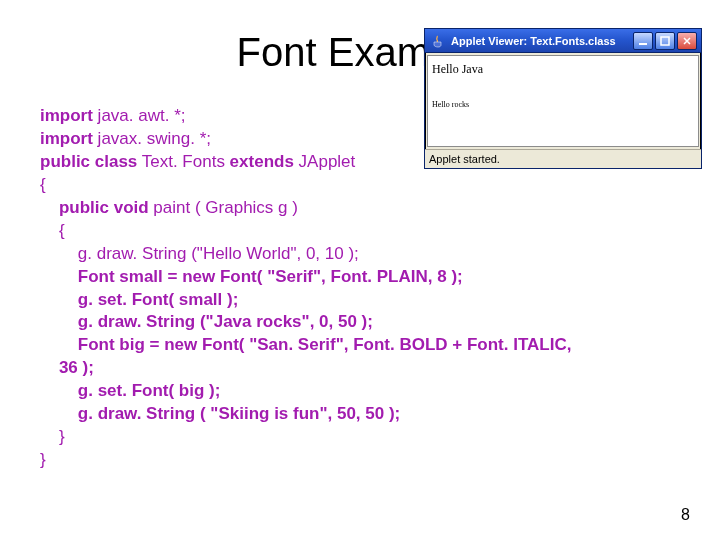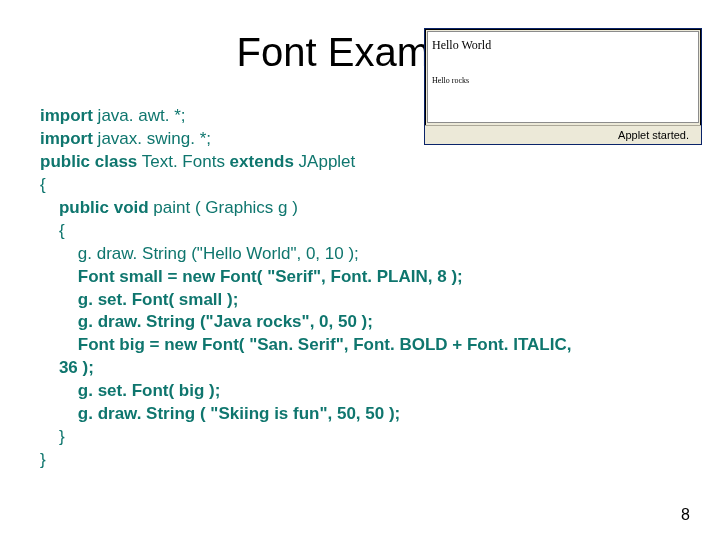--- a/index.html
+++ b/index.html
@@ -23,21 +23,21 @@
     font-family: Arial, sans-serif;
     text-align: center;
     margin-top: 10px;
     margin-bottom: 30px;
     color: #000;
   }
   .code {
     font-family: Arial, sans-serif;
     font-size: 17px;
     line-height: 1.35;
-    color: #0f766e;
+    color: #a21caf;
     white-space: pre-wrap;
   }
   .code b { font-weight: bold; }
   .page-num {
     position: absolute;
     right: 30px;
     bottom: 16px;
     font-size: 16px;
     font-family: Arial, sans-serif;
   }
@@ -117,37 +117,62 @@
     font-family: Arial, sans-serif;
     font-size: 34px;
     font-weight: bold;
     font-style: italic;
     white-space: nowrap;
   }
   .statusbar {
     border-top: 1px solid #aca899;
     background: #ece9d8;
     font-size: 11px;
-    padding: 3px 12px;
+    padding: 3px 4px;
     color: #000;
-    text-align: right;
   }
 </style>
 </head>
 <body>
 
 <div class="slide">
 
   <div class="title">Font Example</div>
 
   <div class="code" id="code-block"><div><b>import</b><span> java. awt. *;</span></div><div><b>import</b><span> javax. swing. *;</span></div><div><b>public class</b><span> Text. Fonts </span><b>extends</b><span> JApplet</span></div><div><span>{</span></div><div>    <b>public void</b><span> paint ( Graphics g )</span></div><div>    <span>{</span></div><div>        <span>g. draw. String ("Hello World", 0, 10 );</span></div><div>        <b>Font small = new Font( "Serif", Font. PLAIN, 8 );</b></div><div>        <b>g. set. Font( small );</b></div><div>        <b>g. draw. String ("Java rocks", 0, 50 );</b></div><div>        <b>Font big = new Font( "San. Serif", Font. BOLD + Font. ITALIC,</b></div><div>    <b>36 );</b></div><div>        <b>g. set. Font( big );</b></div><div>        <b>g. draw. String ( "Skiing is fun", 50, 50 );</b></div><div>    <span>}</span></div><div><span>}</span></div></div>
 
   <div class="page-num">8</div>
 
   <div class="applet">
+    <div class="titlebar">
+      <span class="titlebar-icon">
+        <svg viewBox="0 0 14 14">
+            <path d="M6 2 C7 3 5 4 6 6 C7 7 6 8 6 8" stroke="#ffb347" fill="none" stroke-width="1.2"></path>
+            <path d="M3 8 H10 V11 C10 12 9 13 7 13 C5 13 3 12 3 11 Z" fill="#4b6fd6" stroke="#fff" stroke-width="0.5"></path>
+          </svg>
+      </span>
+      <span class="titlebar-text">Applet Viewer: Text.Fonts.class</span>
+      <div class="winbtns">
+        <div class="winbtn">
+          <svg viewBox="0 0 10 10">
+              <rect x="1" y="7" width="8" height="2" fill="#fff"></rect>
+            </svg>
+        </div>
+        <div class="winbtn">
+          <svg viewBox="0 0 10 10">
+              <rect x="1" y="1" width="8" height="8" fill="none" stroke="#fff" stroke-width="1.5"></rect>
+            </svg>
+        </div>
+        <div class="winbtn close">
+          <svg viewBox="0 0 10 10">
+              <path d="M2 2 L8 8 M8 2 L2 8" stroke="#fff" stroke-width="1.5"></path>
+            </svg>
+        </div>
+      </div>
+    </div>
     <div class="applet-canvas">
-      <div class="hw">Hello World</div>
+      <div class="hw">Hello Java</div>
       <div class="jr">Hello rocks</div>
     </div>
     <div class="statusbar">Applet started.</div>
   </div>
 
 </div>
 
 </body></html>

